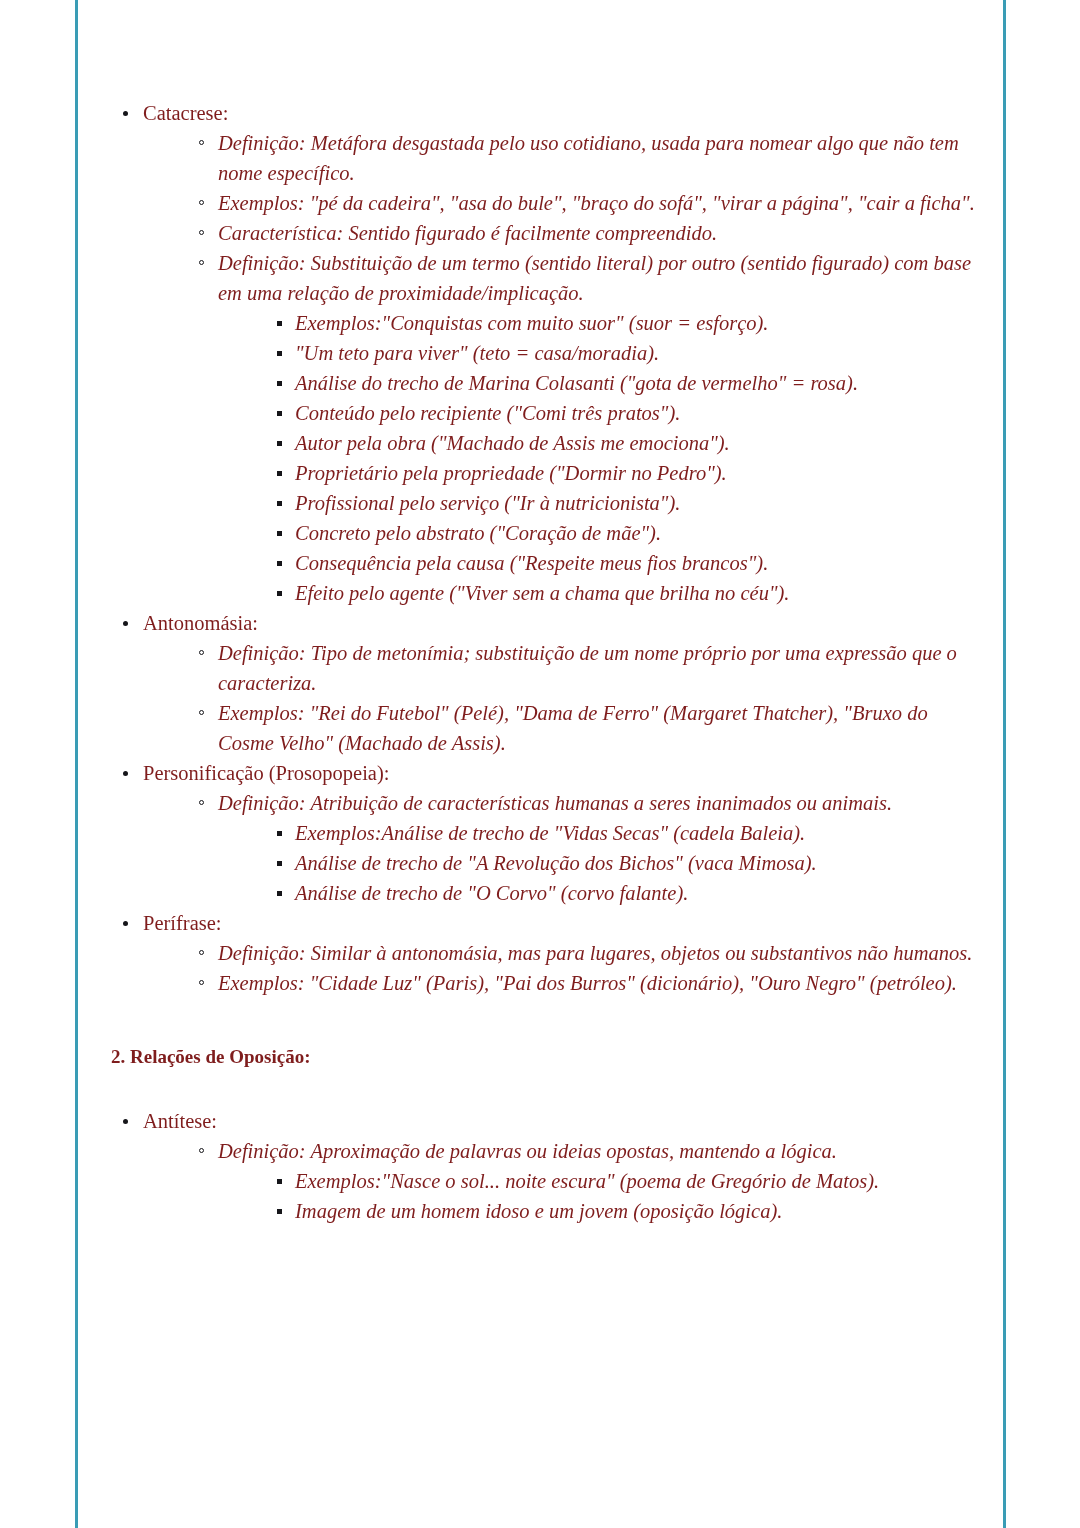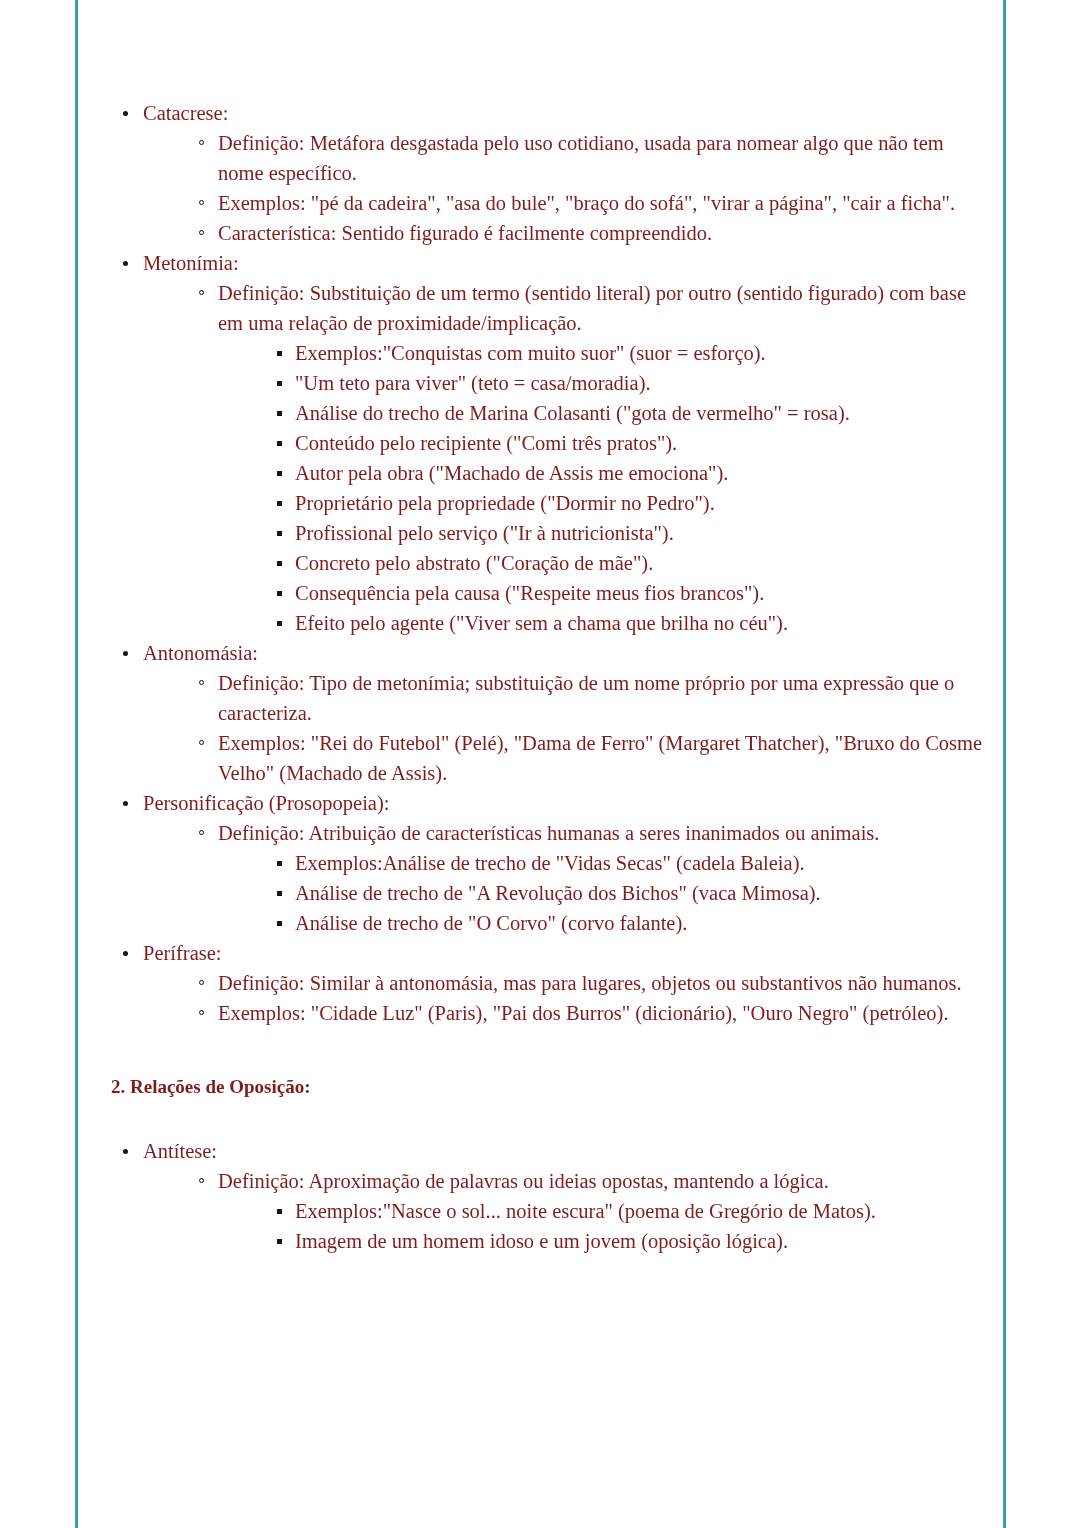--- a/index.html
+++ b/index.html
@@ -57,21 +57,21 @@
     left: 18px;
     top: 13px;
     width: 5px;
     height: 5px;
     border-radius: 50%;
     background: #16161a;
   }
 
   
   .lvl2-list { padding-left: 38px; }
-  .lvl2 { padding-left: 37px; }
+  .lvl2 { padding-left: 37px; font-style: italic; }
   .lvl2 > .txt::before {
     content: "";
     position: absolute;
     left: 18px;
     top: 12px;
     width: 5px;
     height: 5px;
     border-radius: 50%;
     border: 1.4px solid #16161a;
     background: transparent;
@@ -120,21 +120,20 @@
             </li>
             <li class="lvl2">
               <span class="txt">Exemplos: "pé da cadeira", "asa do bule", "braço do sofá", "virar a página", "cair a ficha".</span>
             </li>
             <li class="lvl2">
               <span class="txt">Característica: Sentido figurado é facilmente compreendido.</span>
             </li>
           </ul>
         </li>
         <li class="lvl1">
-          <span class="txt">Metonímia:</span>
           <ul class="lvl2-list">
             <li class="lvl2">
               <span class="txt">Definição: Substituição de um termo (sentido literal) por outro (sentido figurado) com base em uma relação de proximidade/implicação.</span>
               <ul class="lvl3-list">
                 <li class="lvl3">
                   <span class="txt">Exemplos:"Conquistas com muito suor" (suor = esforço).</span>
                 </li>
                 <li class="lvl3">
                   <span class="txt">"Um teto para viver" (teto = casa/moradia).</span>
                 </li>

